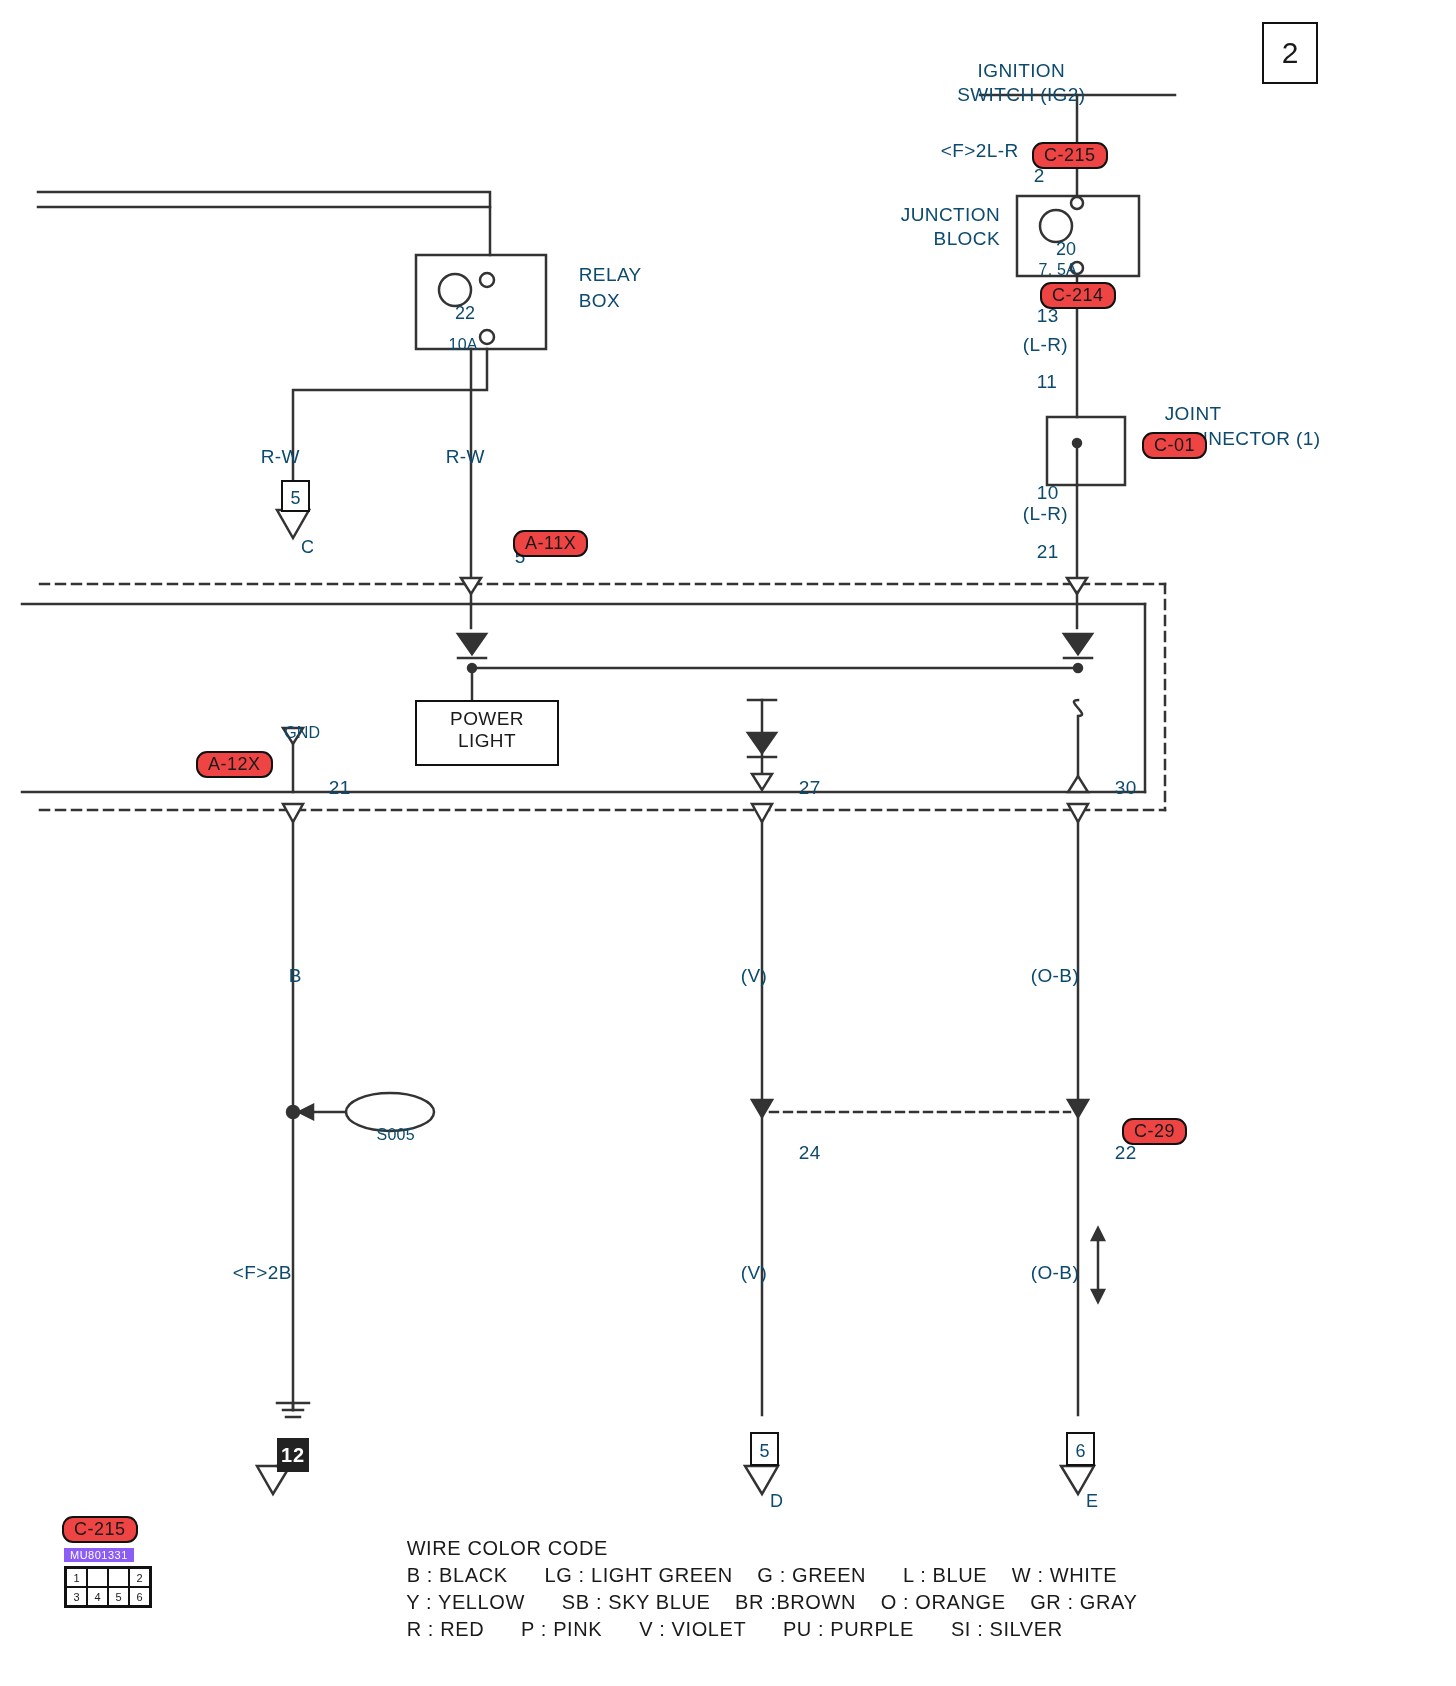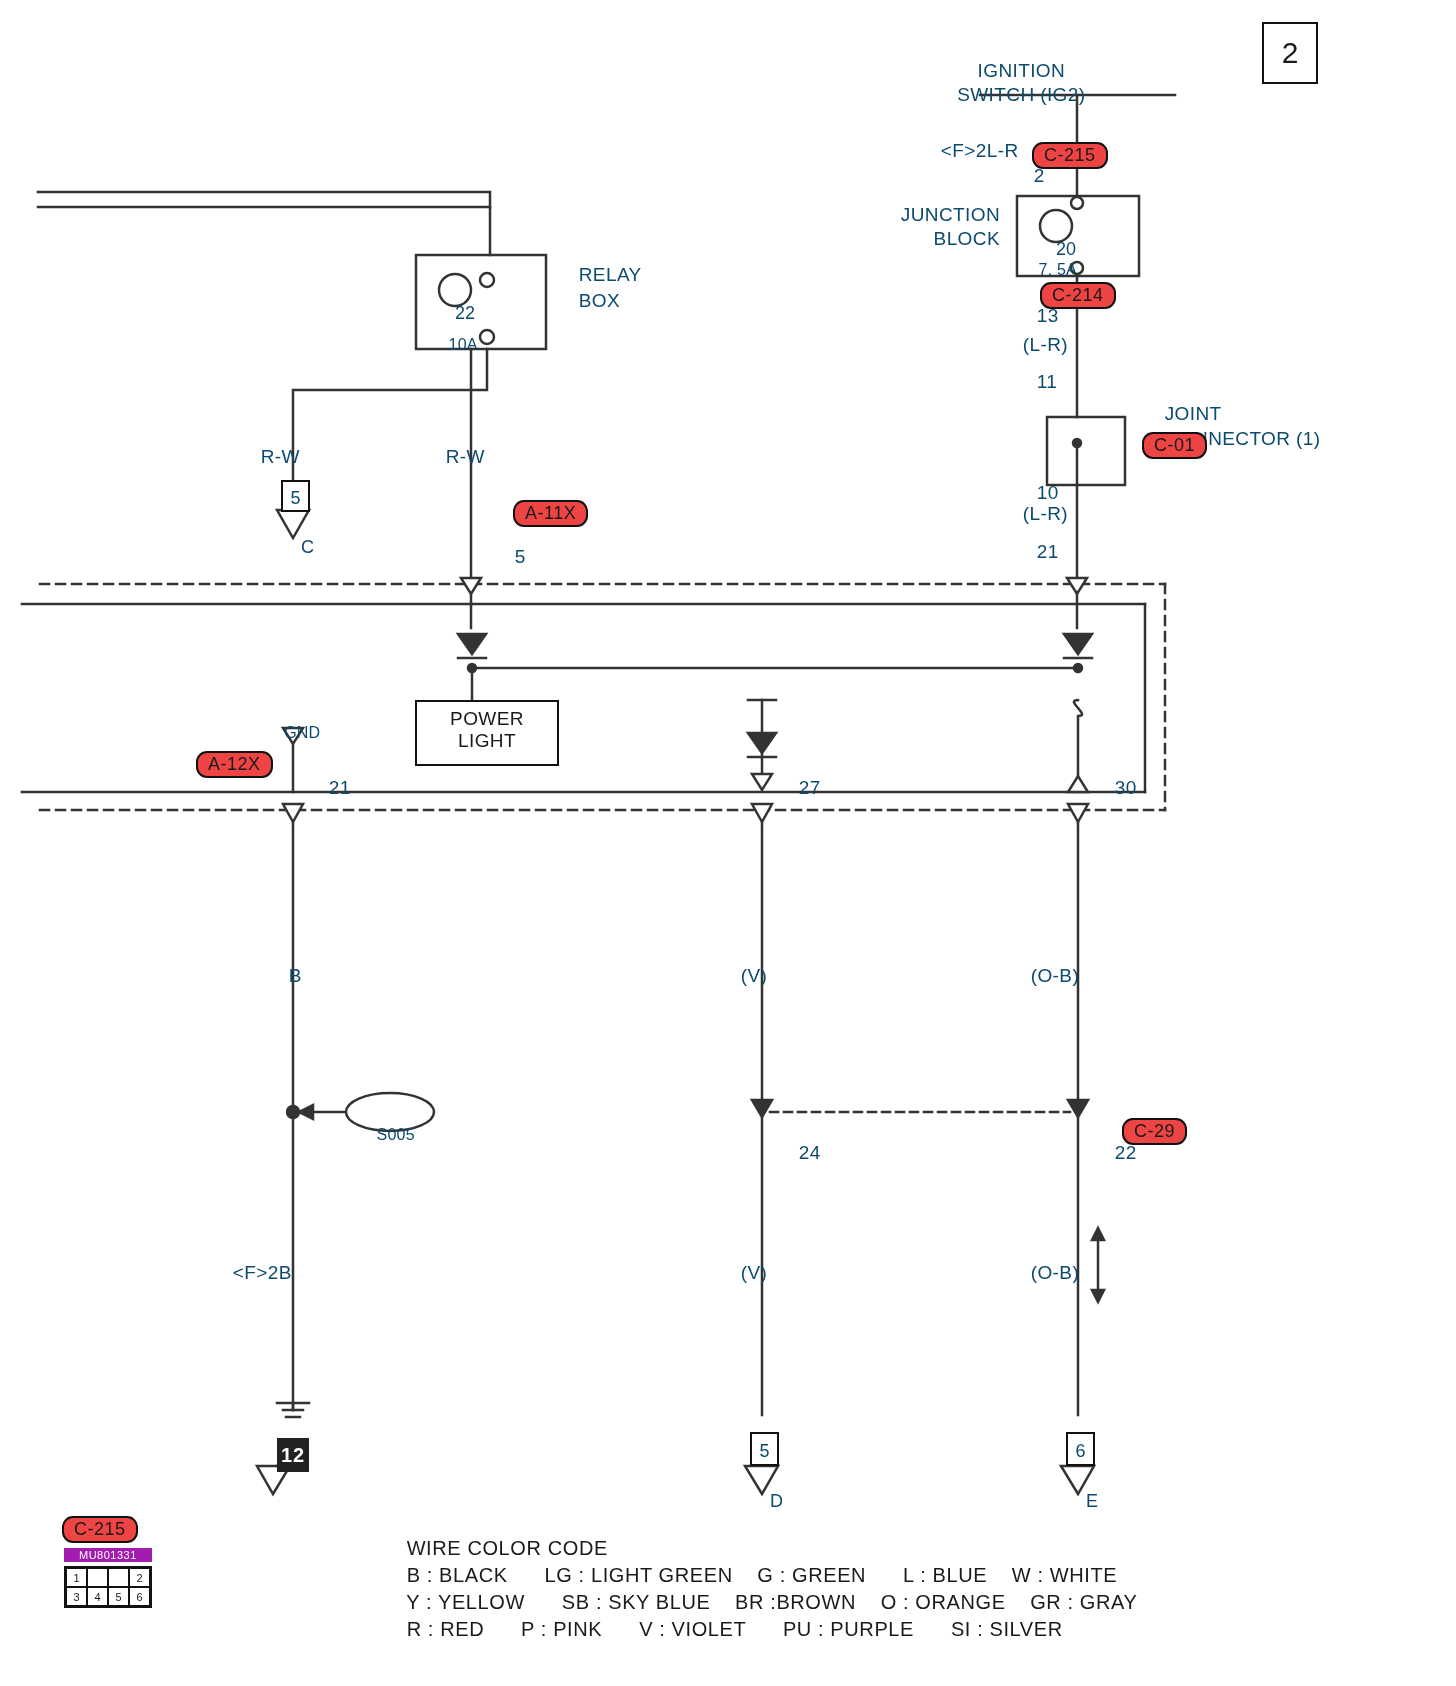--- a/index.html
+++ b/index.html
@@ -104,23 +104,23 @@
     font-size: 11px;
     line-height: 19px;
     text-align: center;
     box-sizing: border-box;
   }
   .pinmap .cell.blank { color: transparent; }
   .partno {
     position: absolute;
     font-size: 11px;
     letter-spacing: 0.5px;
-    background: #a21caf;
+    background: #8b5cf6;
     color: #fff;
-    padding: 1px 15px;
+    padding: 1px 6px;
   }
 </style>
 </head>
 <body>
 
 <div id="sheet">
 
   <svg class="overlay" viewBox="0 0 1456 1686">
     <g stroke="#333" stroke-width="2.5" fill="none" stroke-linecap="square">
 
@@ -318,21 +318,21 @@
   <div class="boxed" style="left:281px; top:480px; width:25px; height:28px;">
     <div class="lbl xs ctr" style="left:0; top:5px; width:25px;">5</div>
   </div>
   <div class="lbl xs ctr" style="left:281px; top:514px; width:25px;">
     <span>C</span>
   </div>
 
   <div class="lbl" style="left:492px; top:524px;">
     <span>5</span>
   </div>
-  <div class="conn" style="left:513px; top:500px;">
+  <div class="conn" style="left:513px; top:530px;">
     <span>A-11X</span>
   </div>
 
   <div class="txtbox" style="left:415px; top:700px; width:124px; height:50px;">
     <div>POWER</div>
     <div>LIGHT</div>
   </div>
 
   <div class="lbl sm ctr" style="left:253px; top:700px; width:80px;">
     <span>GND</span>

